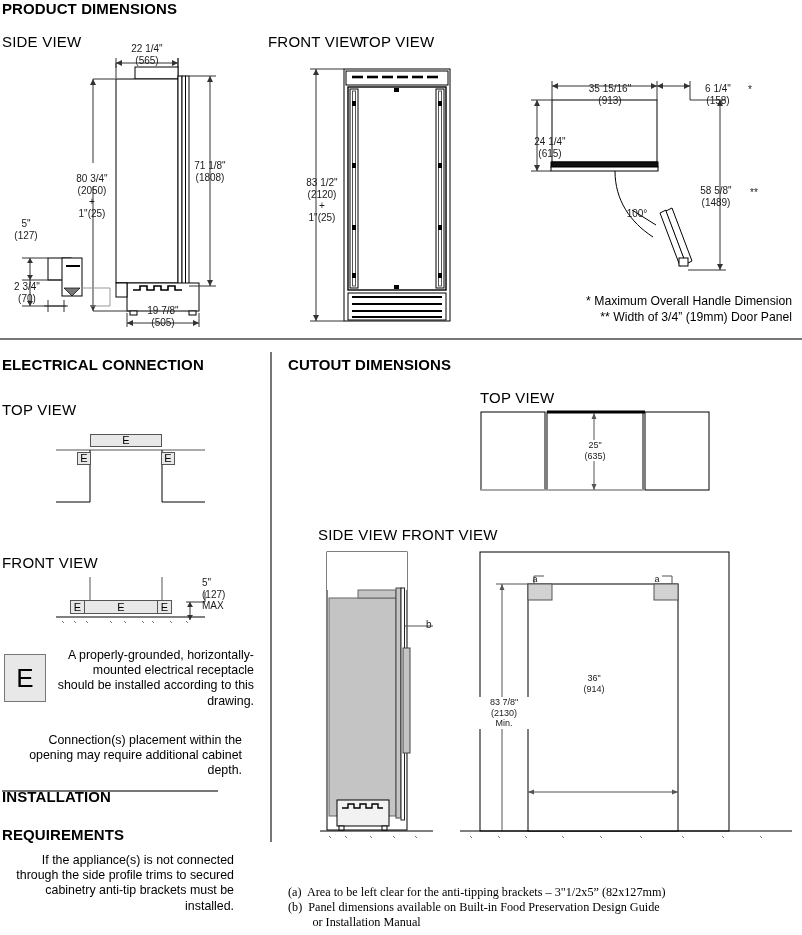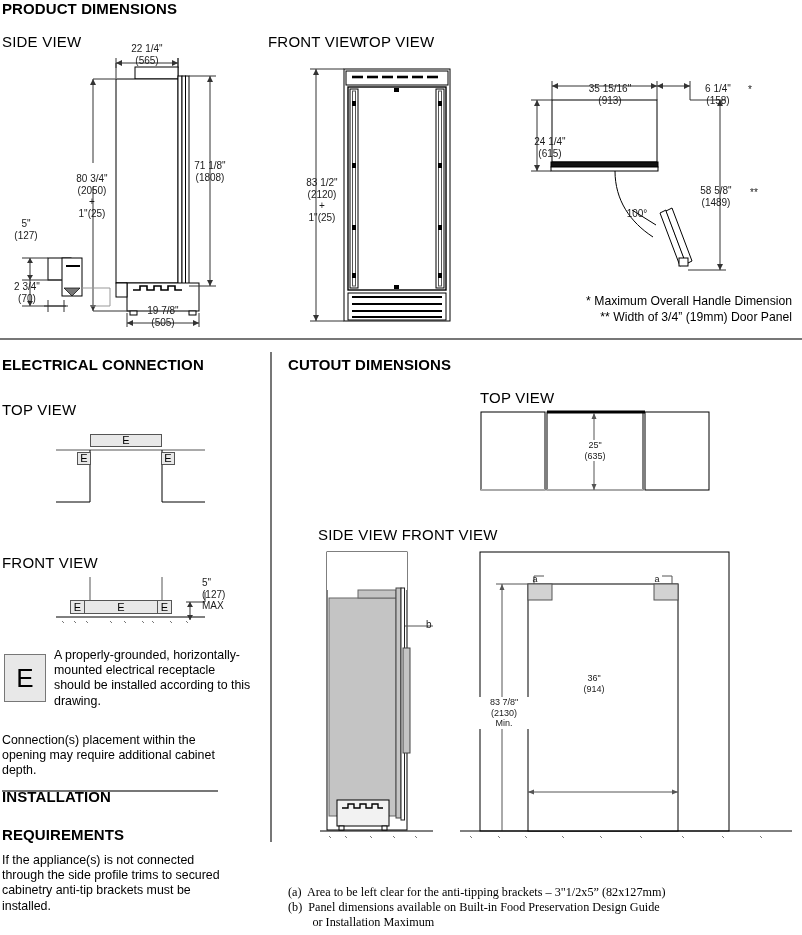--- a/index.html
+++ b/index.html
@@ -30,20 +30,21 @@
     font-size: 10px;
     line-height: 11.5px;
     text-align: center;
     white-space: pre;
     color: #1a1a1a;
   }
   .dim.sm { font-size: 9px; line-height: 10.5px; }
   .body-text {
     font-size: 12.4px;
     line-height: 15.2px;
+    text-align: right;
   }
   .note-text {
     font-size: 12.2px;
     line-height: 15.0px;
     font-family: Liberation Serif, serif;
   }
   .foot {
     font-size: 12.2px;
     line-height: 15px;
     text-align: right;
@@ -475,15 +476,15 @@
 
   <div class="abs dim sm" style="left:476px; top:697px; width:56px; background:#fff;">83 7/8"
 (2130)
 Min.</div>
 
   <div class="abs dim sm" style="left:568px; top:673px; width:52px; background:#fff;">36"
 (914)</div>
 
   <div class="abs note-text" style="left:288px; top:885px; width:510px; white-space:pre;">(a)  Area to be left clear for the anti-tipping brackets – 3"1/2x5” (82x127mm)</div>
   <div class="abs note-text" style="left:288px; top:900px; width:510px; white-space:pre;">(b)  Panel dimensions available on Built-in Food Preservation Design Guide</div>
-  <div class="abs note-text" style="left:288px; top:915px; width:510px; white-space:pre;">        or Installation Maximum</div>
+  <div class="abs note-text" style="left:288px; top:915px; width:510px; white-space:pre;">        or Installation Manual</div>
 
 </div>
 
 </body></html>

